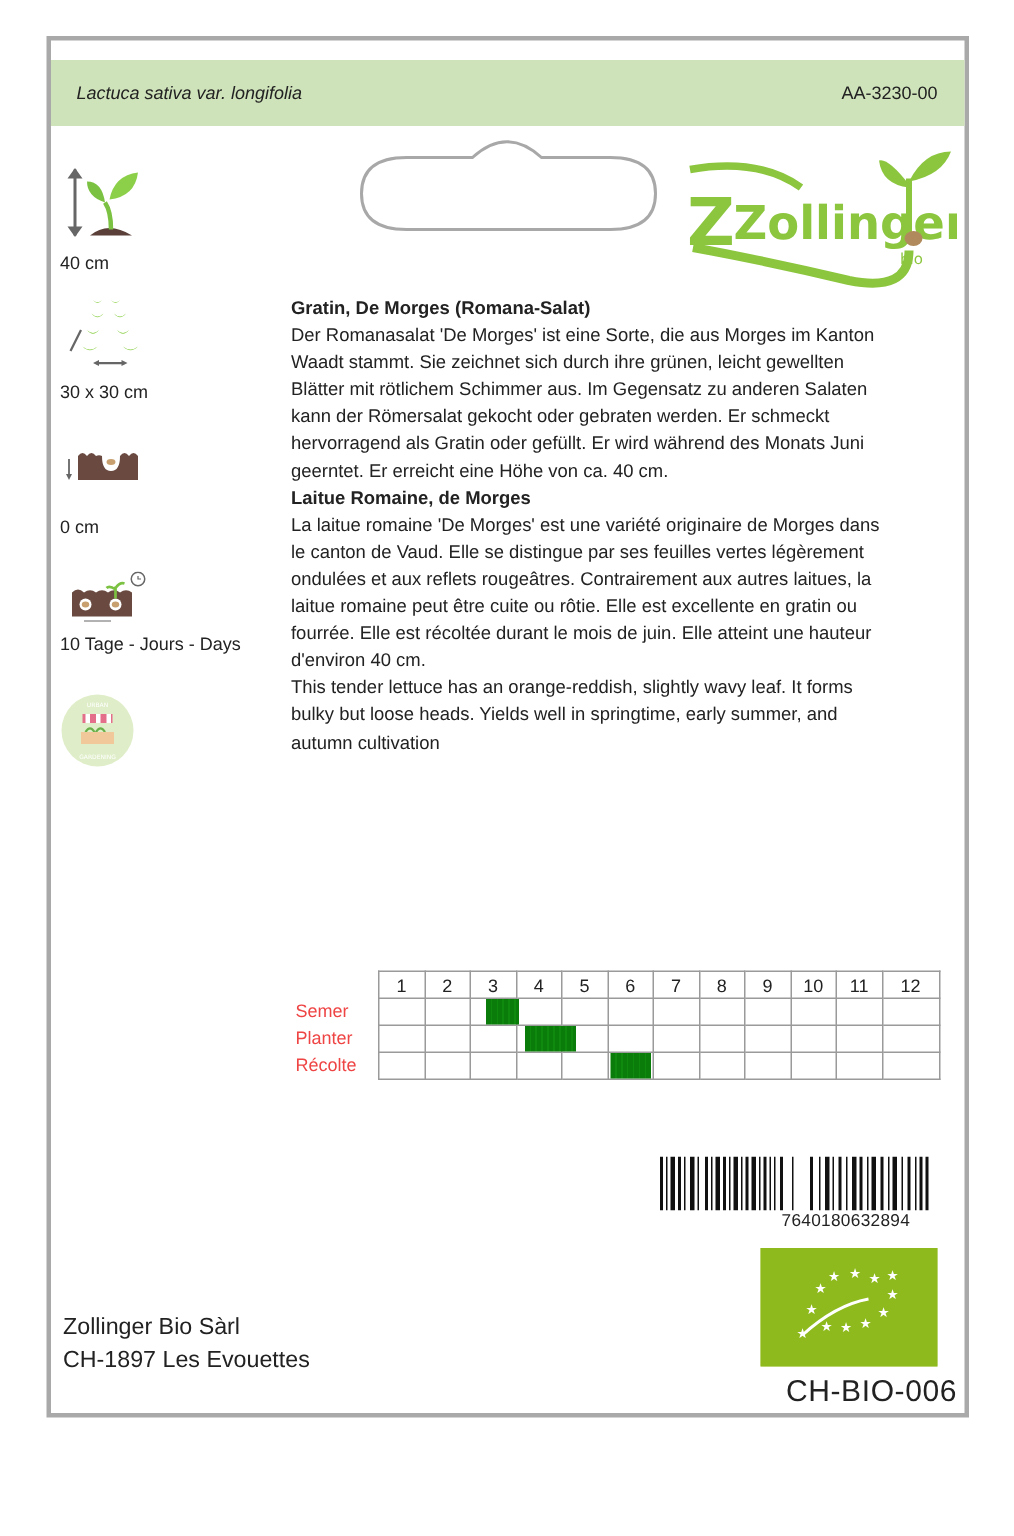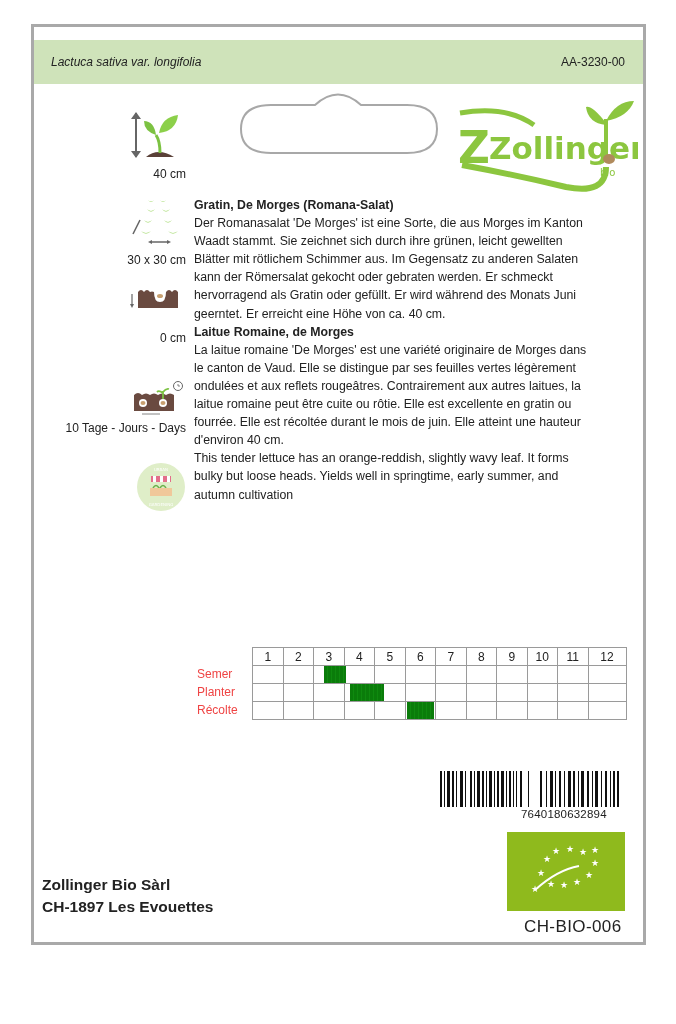--- a/index.html
+++ b/index.html
@@ -3,36 +3,36 @@
 <meta charset="utf-8">
 <style>
   html, body { margin:0; padding:0; background:#ffffff; }
   body { width:676px; height:1024px; position:relative; overflow:hidden; font-family:"Liberation Sans", sans-serif; color:#1a1a1a; }
   .frame { position:absolute; left:31px; top:24px; width:609px; height:915px; border:3px solid #a9a9a9; background:#fff; }
   .band { position:absolute; left:34px; top:40px; width:609px; height:44px; background:#cfe3ba; }
   .latin { position:absolute; left:51px; top:55px; font-style:italic; font-size:12px; color:#222; }
   .sku { position:absolute; right:51px; top:55px; font-size:12px; color:#222; }
   .hanger { position:absolute; left:238px; top:88px; }
   .logo { position:absolute; left:456px; top:97px; }
-  .icon-block { position:absolute; left:40px; width:146px; text-align:right; }
+  .icon-block { position:absolute; left:40px; width:146px; text-align:left; }
   .icon-label { font-size:12px; color:#222; margin-top:2px; display:block; }
   .text-col { position:absolute; left:194px; top:196px; width:400px; font-size:12.3px; line-height:18.1px; color:#222; }
   .text-col .h { font-weight:bold; display:block; }
   .text-col .p { display:block; }
   .cal-labels { position:absolute; left:197px; top:665px; font-size:12px; line-height:18px; color:#ef4444; }
   .cal { position:absolute; left:252px; top:647px; border-collapse:collapse; }
   .cal td { border:1px solid #9a9a9a; width:29.5px; height:17px; padding:0; text-align:center; font-size:12px; color:#222; }
   .cal td.last { width:37px; }
   .bar { position:absolute; height:17px; background:repeating-linear-gradient(90deg,#0a7c0a 0 3px,#0f8a0f 3px 4px); }
   .barcode { position:absolute; left:440px; top:771px; width:180px; height:36px; }
   .ean { position:absolute; left:497px; top:808px; font-size:11.5px; color:#222; letter-spacing:0.2px;margin-left:24px; }
   .eu-leaf { position:absolute; left:507px; top:832px; width:118px; height:79px; background:#8fba1d; }
-  .cert { position:absolute; left:524px; top:917px; font-size:17px; color:#222; letter-spacing:0.4px; }
+  .cert { position:absolute; left:524px; top:917px; font-size:20px; color:#222; letter-spacing:0.4px; }
   .addr { position:absolute; left:42px; top:874px; font-size:15.5px; line-height:21.5px; color:#222; }
-  .addr span { display:block;font-weight:bold; }
+  .addr span { display:block; }
 </style>
 </head>
 <body>
 
 <div class="frame"></div>
 
 <div class="band"></div>
 <span class="latin">Lactuca sativa var. longifolia</span>
 <span class="sku">AA-3230-00</span>
 
@@ -77,21 +77,21 @@
       <path d="M15 34 q5 4 10 0 q-5 5 -10 0z"></path>
         <path d="M42 34 q5 4 10 0 q-5 5 -10 0z"></path>
     </g>
     <path d="M7 37 L14 23" stroke="#666" stroke-width="1.5"></path>
     <path d="M24 45 H43" stroke="#666" stroke-width="1.5"></path>
     <path d="M22 45 L26 43 L26 47 Z M45 45 L41 43 L41 47 Z" fill="#666"></path>
   </svg>
   <span class="icon-label">30 x 30 cm</span>
 </div>
 
-<div class="icon-block" style="top:284px;">
+<div class="icon-block" style="top:296px;">
   <svg width="60" height="30" viewBox="0 0 60 30">
     <path d="M6 10 V22" stroke="#666" stroke-width="1.2"></path>
     <path d="M4 20 L6 24 L8 20 Z" fill="#666"></path>
     <path d="M12 24 V8 q3 -4 6 0 q3 -4 6 0 q2 -1 4 0 q0 10 6 10 q6 0 6 -10 q3 -4 6 0 q3 -4 6 0 V24 Z" fill="#6a4a40"></path>
     <ellipse cx="34" cy="12" rx="3" ry="2" fill="#c8a070"></ellipse>
   </svg>
   <span class="icon-label" style="margin-top:13px;">0 cm</span>
 </div>
 
 <div class="icon-block" style="top:381px;">

